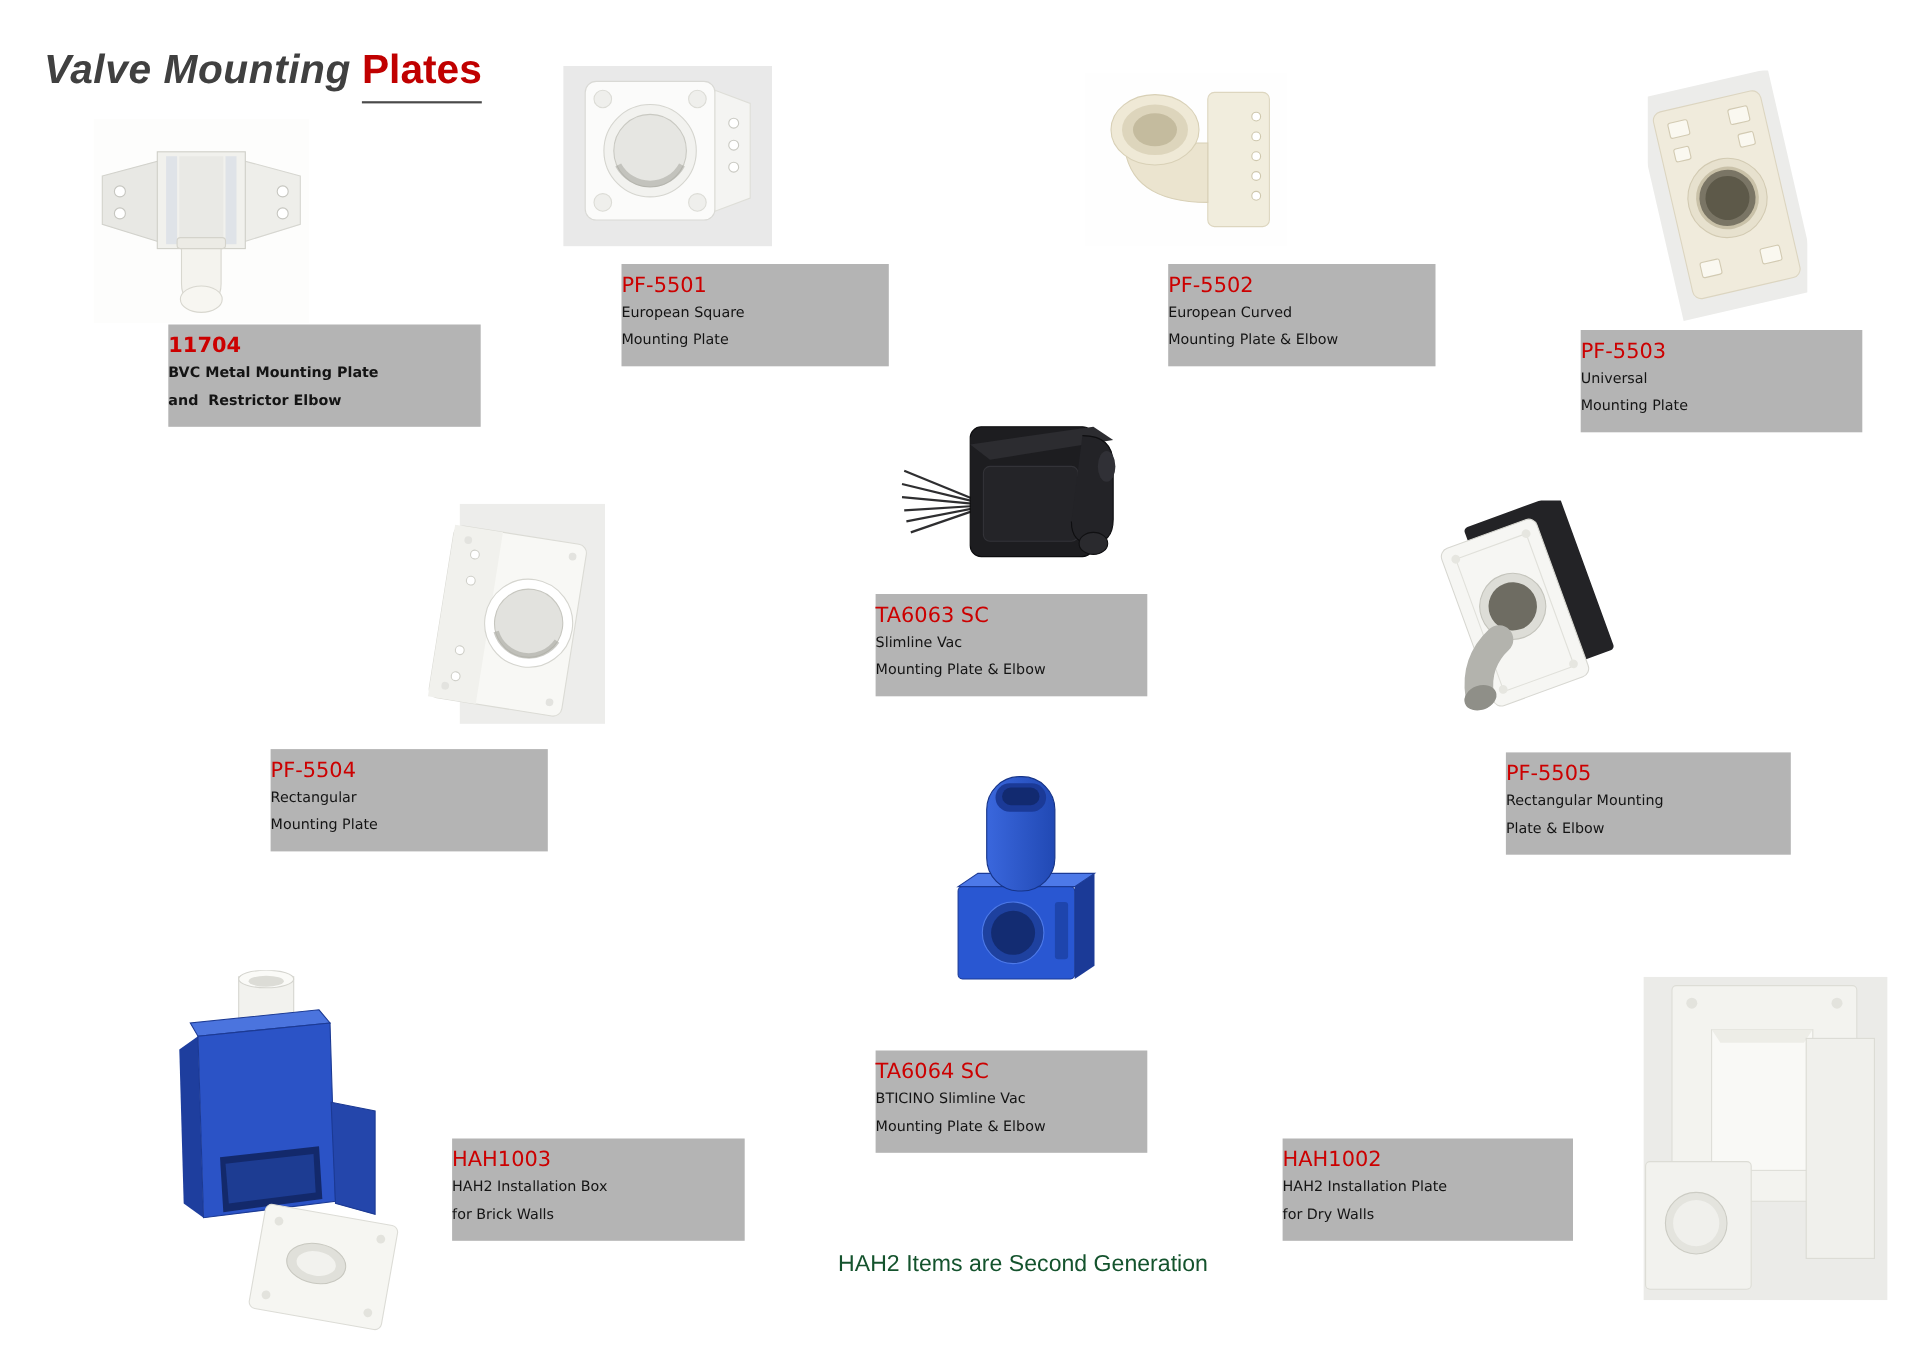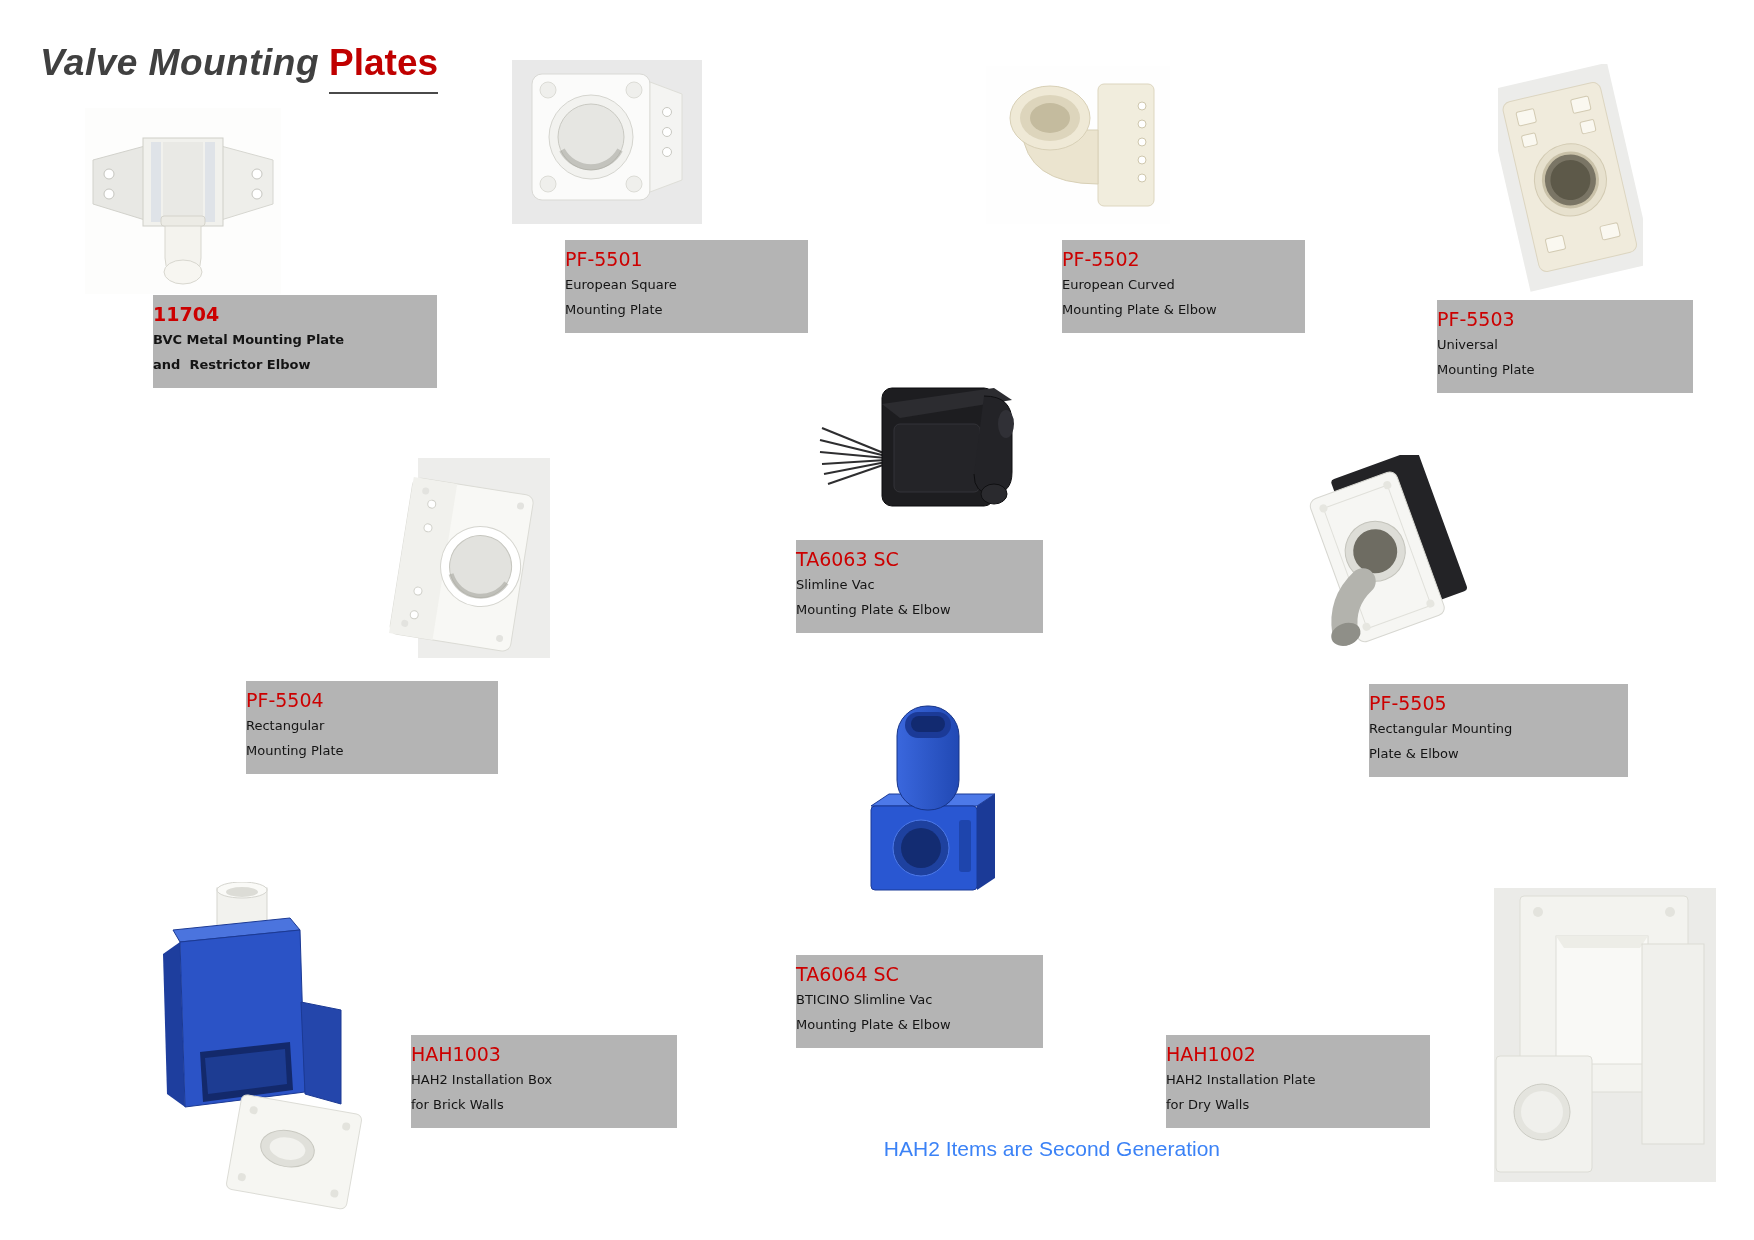--- a/index.html
+++ b/index.html
@@ -16,22 +16,22 @@
   .title .t2 { color:#c00000; border-bottom:2px solid #4a4a4a; padding-bottom:9px; }
   .photo { position:absolute; }
   .photo svg { display:block; width:100%; height:100%; }
   .plabel {
     position:absolute; background:#b4b4b4; text-align:left;
     padding:7px 0 11px 0; box-sizing:border-box;
   }
   .pcode { color:#cc0000; font-size:19px; line-height:25px; }
   .pdesc { color:#141414; font-size:13px; line-height:25px; white-space:pre; }
   .footnote {
-    position:absolute; left:640px; top:1130px; width:580px; text-align:right;
-    font-family:"Liberation Sans", sans-serif; font-size:21px; color:#3b82f6;
+    position:absolute; left:640px; top:1130px; width:580px; text-align:center;
+    font-family:"Liberation Sans", sans-serif; font-size:21px; color:#14532d;
   }
   .footnote div { line-height:38px; }
 </style>
 </head>
 <body>
 
 <div class="page">
 
   <div class="title">
     <span class="t1">Valve Mounting</span><span class="t2">Plates</span>

